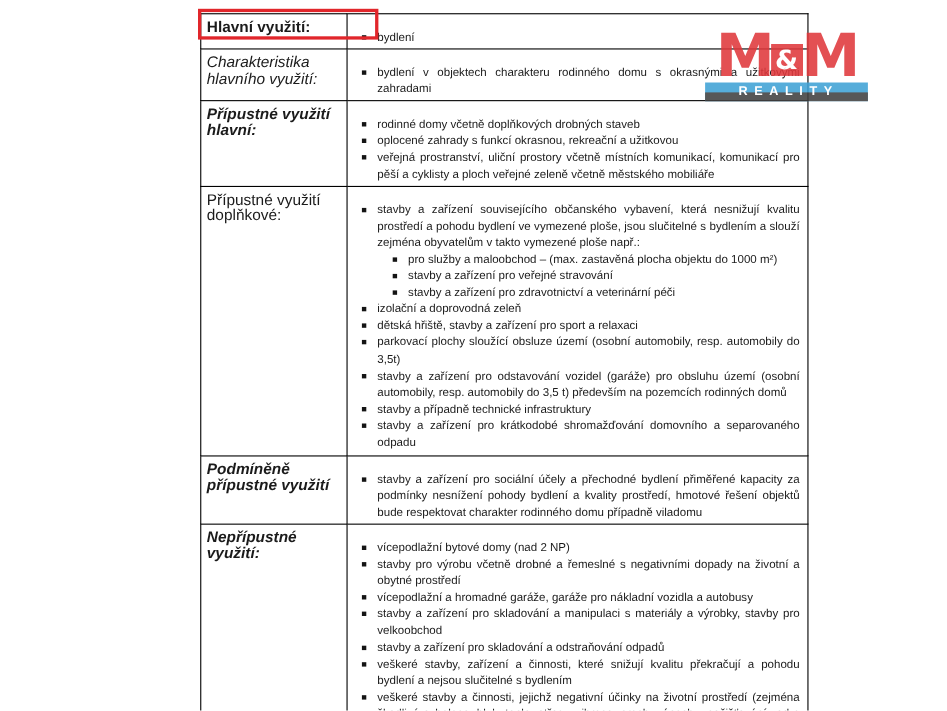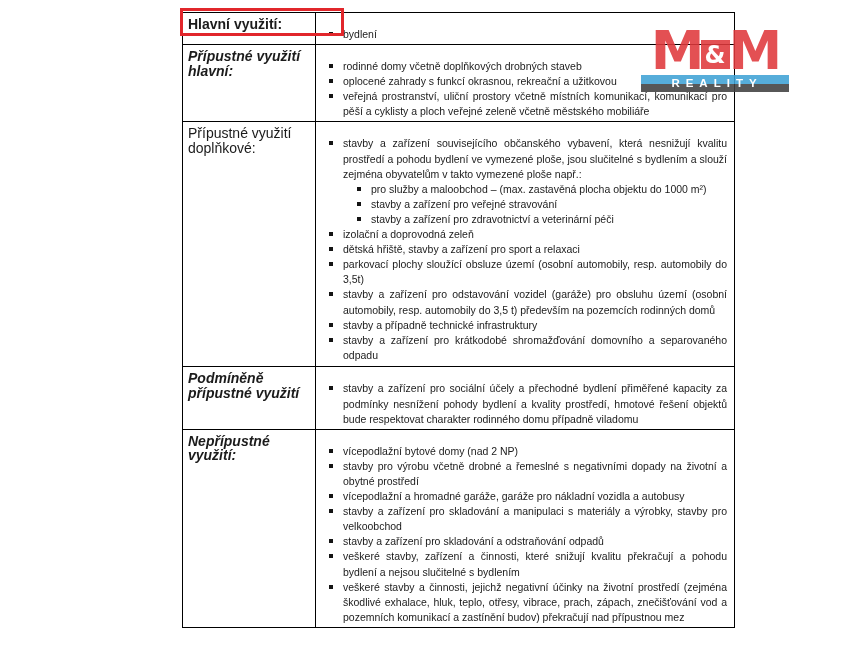--- a/index.html
+++ b/index.html
@@ -93,20 +93,31 @@
       <td class="content">
         <ul class="bullets">
           <li class="lv1">
                 <span class="sq"></span>
                 <span class="btxt">bydlení</span>
               </li>
         </ul>
       </td>
     </tr>
 
+    <tr class="r1">
+      <td class="label italic">Charakteristika hlavního využití:</td>
+      <td class="content">
+        <ul class="bullets">
+          <li class="lv1">
+                <span class="sq"></span>
+                <span class="btxt">bydlení v objektech charakteru rodinného domu s okrasnými a užitkovými zahradami</span>
+              </li>
+        </ul>
+      </td>
+    </tr>
 
     <tr class="r2">
       <td class="label bold italic">Přípustné využití hlavní:</td>
       <td class="content">
         <ul class="bullets">
           <li class="lv1">
                 <span class="sq"></span>
                 <span class="btxt">rodinné domy včetně doplňkových drobných staveb</span>
               </li>
           <li class="lv1">

